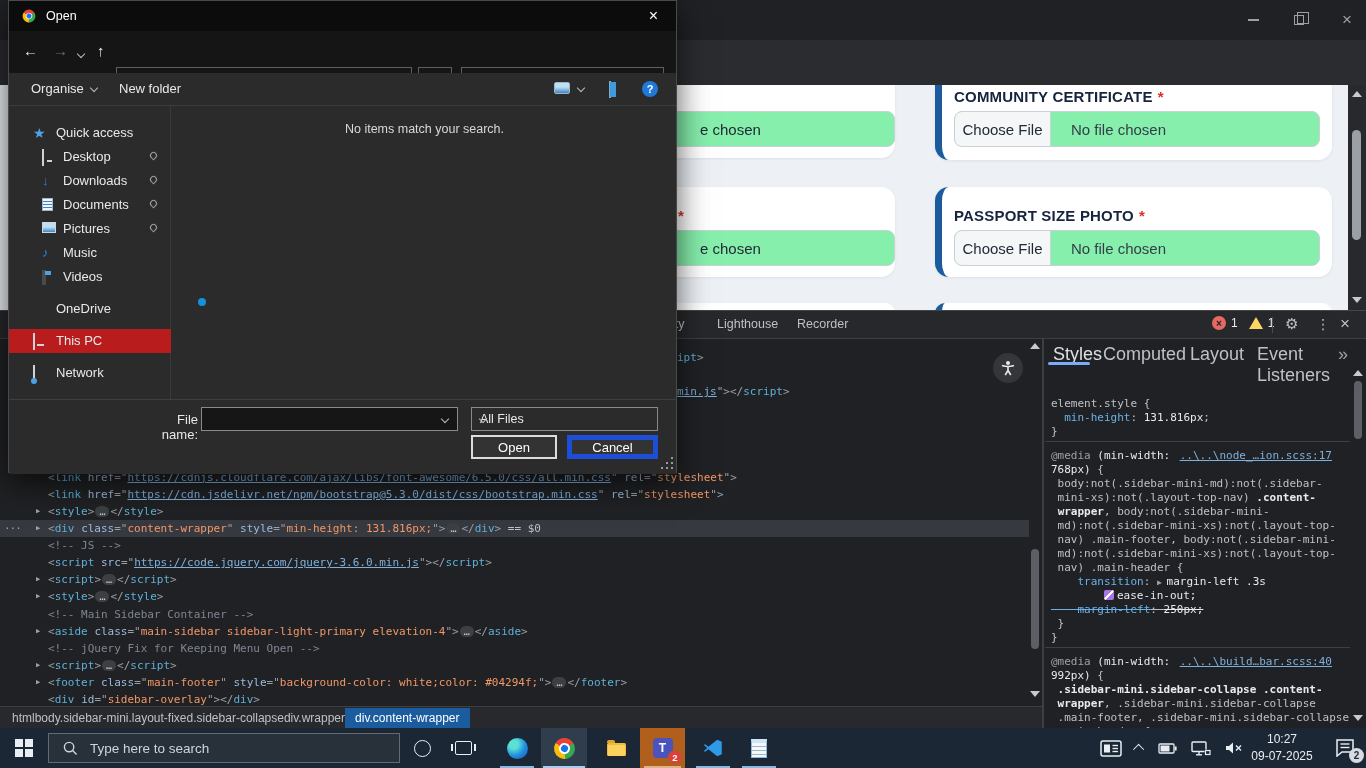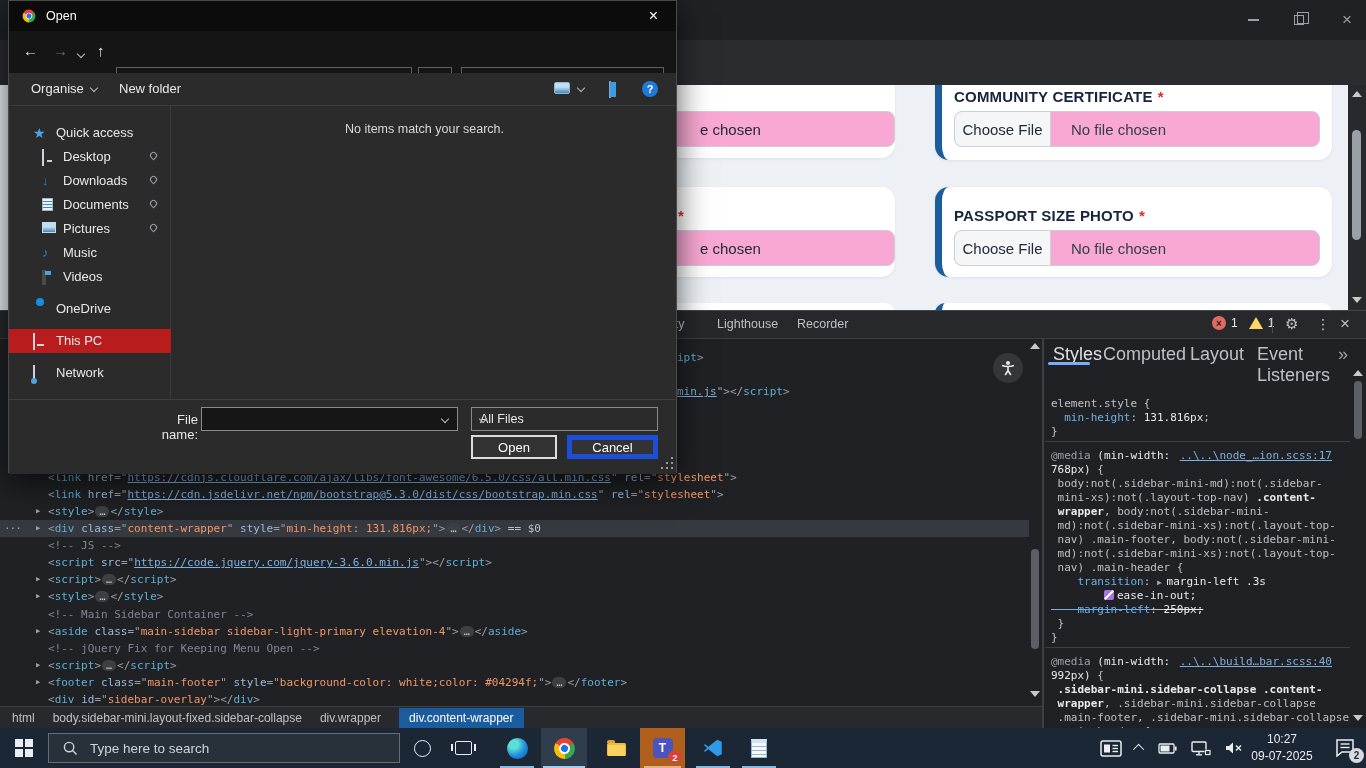--- a/index.html
+++ b/index.html
@@ -27,21 +27,21 @@
   #page { position:absolute; left:0; top:85px; width:1366px; height:225px; background:#edf1f6; overflow:hidden; }
   .card { position:absolute; background:#fff; border-radius:14px; border-left:7px solid #1c5c9c; box-shadow:0 1px 3px rgba(30,50,90,.08); }
   #card-left-top    { left:558px; top:-25px; width:337px; height:98px; }
   #card-left-bottom { left:558px; top:102px; width:337px; height:90px; }
   #card-community   { left:935px; top:-25px; width:397px; height:100px; }
   #card-passport    { left:935px; top:102px; width:397px; height:90px; }
   #card-sliver-left  { left:558px; top:218px; width:337px; height:10px; border-radius:14px 14px 0 0; position:absolute; background:#fff; }
   #card-sliver-right { left:935px; top:218px; width:397px; height:10px; border-radius:14px 14px 0 0; position:absolute; background:#fff; border-left:7px solid #1c5c9c;}
   .card-label { position:absolute; left:12px; font-weight:bold; font-size:15px; color:#16243e; letter-spacing:.2px; }
   .req { color:#d93025; margin-left:5px; font-weight:bold; }
-  .file-input { position:absolute; left:12px; width:366px; height:36px; background:#f9a8d4; border:1px solid #c9d0d6; border-radius:8px; overflow:hidden; font-size:15px; color:#212b36; display:flex; align-items:center; }
+  .file-input { position:absolute; left:12px; width:366px; height:36px; background:#86efac; border:1px solid #c9d0d6; border-radius:8px; overflow:hidden; font-size:15px; color:#212b36; display:flex; align-items:center; }
   .choose-seg { width:96px; height:100%; background:#f5f6f8; border-right:1px solid #ccd2d8; display:flex; align-items:center; justify-content:center; flex:0 0 auto; }
   .file-status { padding-left:20px; color:#333e48; }
   #card-community .card-label, #card-left-top .card-label { top:28px; }
   #card-community .file-input, #card-left-top .file-input { top:51px; }
   #card-passport .card-label, #card-left-bottom .card-label { top:20px; }
   #card-passport .file-input, #card-left-bottom .file-input { top:43px; }
   #card-left-top .file-input, #card-left-bottom .file-input { width:318px; }
   .partial-text { position:absolute; left:122px; }
 
   
@@ -74,21 +74,21 @@
   .tk-b { color:#9aa0a6; } .tk-t { color:#5db0d7; } .tk-a { color:#9bbbdc; }
   .tk-v { color:#f29766; } .tk-c { color:#7f8691; } .tk-s { color:#bdc1c6; }
   .tk-l { color:#7fb0dc; text-decoration:underline; }
   .tk-e { display:inline-block; background:#3c4043; color:#c8cacc; border-radius:7px; padding:0 4px; line-height:11px; height:11px; margin:0 1px; font-size:10px; }
   #a11y-btn { position:absolute; left:993px; top:42px; width:30px; height:30px; border-radius:50%; background:#35363a; display:flex; align-items:center; justify-content:center; }
   #el-scrollbar { position:absolute; left:1029px; top:28px; width:13px; height:367px; }
   #el-thumb { position:absolute; left:2px; top:210px; width:8px; height:100px; background:#5c6066; border-radius:4px; }
   #dt-divider { position:absolute; left:1042px; top:28px; width:2px; height:390px; background:#3c4043; }
 
   
-  #crumb-bar { position:absolute; left:0; top:395px; width:1042px; height:23px; background:#28292c; border-top:1px solid #3c4043; display:flex; align-items:center; gap:18px; padding-left:12px; font-size:12px; color:#bdc1c6; }
+  #crumb-bar { position:absolute; left:0; top:395px; width:1042px; height:23px; background:#28292c; border-top:1px solid #3c4043; display:flex; align-items:center; padding-left:12px; font-size:12px; color:#bdc1c6; }
   .crumb { white-space:nowrap; }
   .crumb.active { background:#1b5c9e; color:#fff; padding:3.5px 10px; }
 
   
   #styles-tabs { position:absolute; left:1045px; top:28px; width:321px; height:26px; font-size:18px; color:#bdc1c6; }
   .s-tab { position:absolute; top:5px; }
   #s-tab-styles { left:8px; color:#dde0e3; } #s-tab-computed { left:58px; } #s-tab-layout { left:145px; } #s-tab-events { left:212px; } #s-tab-more { left:293px; color:#9aa0a6; }
   #s-tab-underline { position:absolute; left:1048px; top:51px; width:42px; height:3px; background:#7cacf8; border-radius:2px; }
   #filter-row { position:absolute; left:1045px; top:56px; width:321px; height:26px; border-bottom:1px solid #3c4043; }
   #filter-pill { position:absolute; left:7px; top:3px; width:150px; height:20px; background:#303134; border-radius:10px; color:#9aa0a6; font-size:12px; display:flex; align-items:center; gap:6px; padding-left:8px; }
@@ -576,21 +576,21 @@
           <span class="pin"></span>
         </div>
         <div class="srow g1" style="top:135px;">
           <span class="sic ic-note">♪</span>
           <span class="lbl">Music</span>
         </div>
         <div class="srow g1" style="top:159px;">
           <span class="sic ic-film"></span>
           <span class="lbl">Videos</span>
         </div>
-        <div class="srow g0" style="top:191px;">
+        <div class="srow g0" style="top:191px;text-align:right;">
           <span class="sic ic-cloud"></span>
           <span class="lbl">OneDrive</span>
         </div>
         <div class="srow g0 selected" style="top:223px;">
           <span class="sic ic-pc"></span>
           <span class="lbl">This PC</span>
         </div>
         <div class="srow g0" style="top:255px;">
           <span class="sic ic-net"></span>
           <span class="lbl">Network</span>

